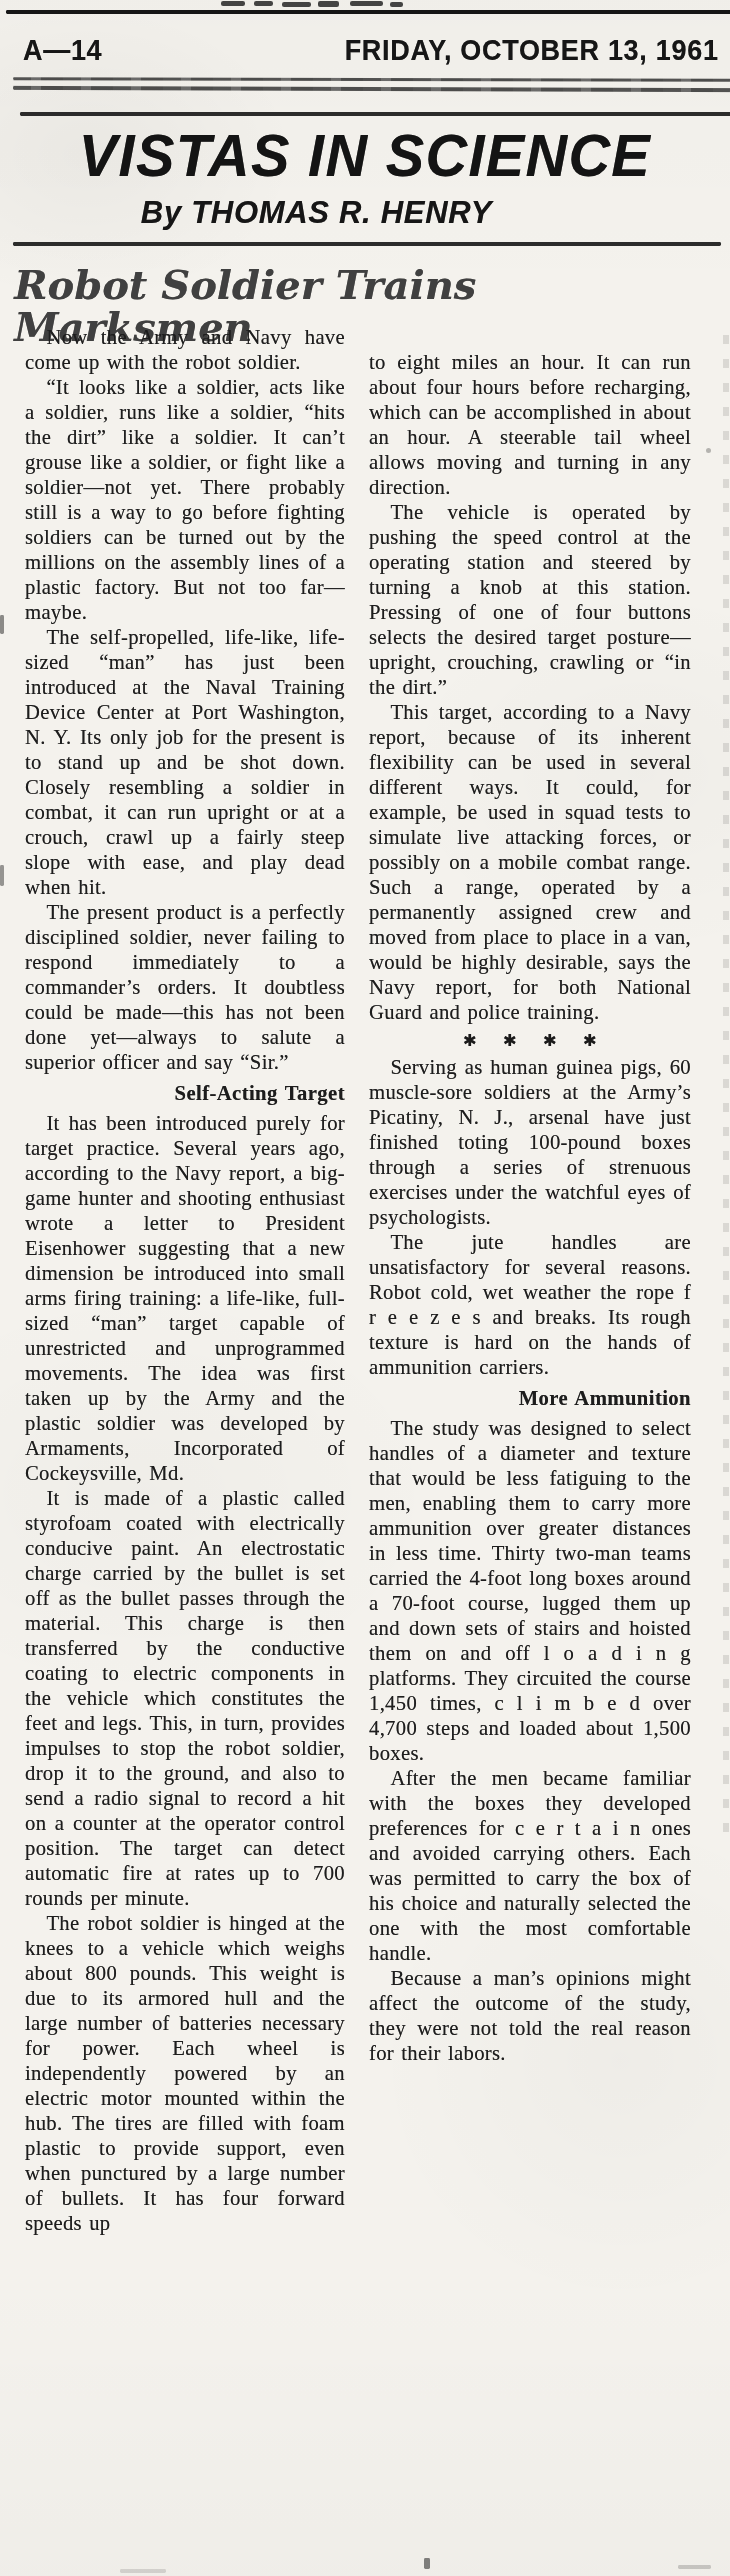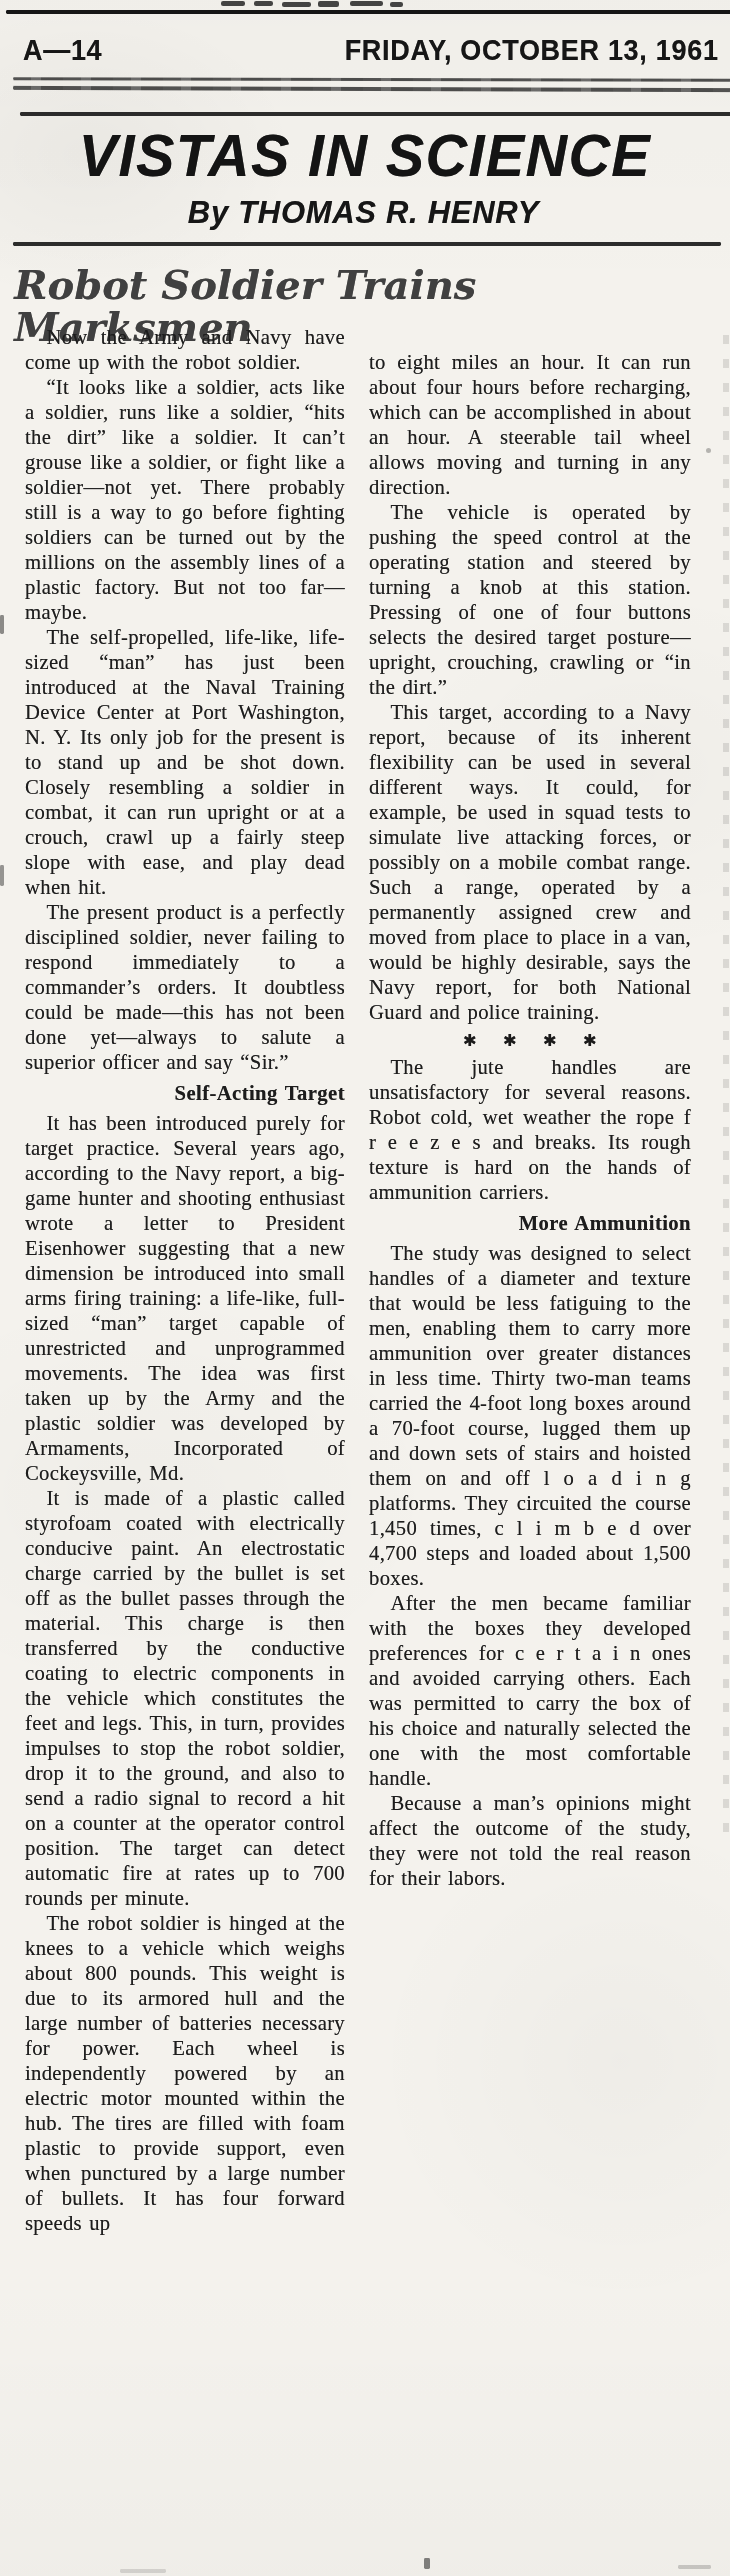--- a/index.html
+++ b/index.html
@@ -41,21 +41,21 @@
     font-family:"Liberation Sans","DejaVu Sans",sans-serif;
     font-weight:bold;font-style:italic;font-size:60px;line-height:1;
     letter-spacing:1.4px;transform:scaleX(0.96);
     color:#141414;text-shadow:0 0 0.6px rgba(20,20,20,.6);
     margin:0;
   }
   .byline{
     position:absolute;left:0;top:197px;width:633px;text-align:center;
     font-family:"Liberation Sans","DejaVu Sans",sans-serif;
     font-weight:bold;font-style:italic;font-size:31px;line-height:1;letter-spacing:0.7px;
-    color:#161616;text-shadow:0 0 0.5px rgba(20,20,20,.55);padding-left:47px;
+    color:#161616;text-shadow:0 0 0.5px rgba(20,20,20,.55);
   }
   .headline{
     position:absolute;left:14.3px;top:264px;width:678px;text-align:left;
     font-family:"DejaVu Serif","Liberation Serif",serif;
     font-weight:bold;font-style:italic;font-size:40px;line-height:1.05;
     color:#404040;text-shadow:0 0 0.6px rgba(20,20,20,.5);
     margin:0;
   }
   .col{
     position:absolute;top:325px;height:2247px;overflow:hidden;
@@ -121,20 +121,21 @@
   <p class="para">It has been introduced purely for target practice. Several years ago, according to the Navy report, a big-game hunter and shooting enthusiast wrote a letter to President Eisenhower suggesting that a new dimension be introduced into small arms firing training: a life-like, full-sized “man” target capable of unrestricted and unprogrammed movements. The idea was first taken up by the Army and the plastic soldier was developed by Armaments, Incorporated of Cockeysville, Md.</p>
   <p class="para">It is made of a plastic called styrofoam coated with electrically conducive paint. An electrostatic charge carried by the bullet is set off as the bullet passes through the material. This charge is then transferred by the conductive coating to electric components in the vehicle which constitutes the feet and legs. This, in turn, provides impulses to stop the robot soldier, drop it to the ground, and also to send a radio signal to record a hit on a counter at the operator control position. The target can detect automatic fire at rates up to 700 rounds per minute.</p>
   <p class="para">The robot soldier is hinged at the knees to a vehicle which weighs about 800 pounds. This weight is due to its armored hull and the large number of batteries necessary for power. Each wheel is independently powered by an electric motor mounted within the hub. The tires are filled with foam plastic to provide support, even when punctured by a large number of bullets. It has four forward speeds up</p>
 </div>
 
 <div class="col col-right">
   <p class="para cont">to eight miles an hour. It can run about four hours before recharging, which can be accomplished in about an hour. A steerable tail wheel allows moving and turning in any direction.</p>
   <p class="para">The vehicle is operated by pushing the speed control at the operating station and steered by turning a knob at this station. Pressing of one of four buttons selects the desired target posture—upright, crouching, crawling or “in the dirt.”</p>
   <p class="para">This target, according to a Navy report, because of its inherent flexibility can be used in several different ways. It could, for example, be used in squad tests to simulate live attacking forces, or possibly on a mobile combat range. Such a range, operated by a permanently assigned crew and moved from place to place in a van, would be highly desirable, says the Navy report, for both National Guard and police training.</p>
   <p class="separator">✱ ✱ ✱ ✱</p>
+  <p class="para">Serving as human guinea pigs, 60 muscle-sore soldiers at the Army’s Picatiny, N. J., arsenal have just finished toting 100-pound boxes through a series of strenuous exercises under the watchful eyes of psychologists.</p>
   <p class="para">The jute handles are unsatisfactory for several reasons. Robot cold, wet weather the rope f r e e z e s and breaks. Its rough texture is hard on the hands of ammunition carriers.</p>
   <p class="subhead">More Ammunition</p>
   <p class="para">The study was designed to select handles of a diameter and texture that would be less fatiguing to the men, enabling them to carry more ammunition over greater distances in less time. Thirty two-man teams carried the 4-foot long boxes around a 70-foot course, lugged them up and down sets of stairs and hoisted them on and off l o a d i n g platforms. They circuited the course 1,450 times, c l i m b e d over 4,700 steps and loaded about 1,500 boxes.</p>
   <p class="para">After the men became familiar with the boxes they developed preferences for c e r t a i n ones and avoided carrying others. Each was permitted to carry the box of his choice and naturally selected the one with the most comfortable handle.</p>
   <p class="para">Because a man’s opinions might affect the outcome of the study, they were not told the real reason for their labors.</p>
 </div>
 
 <div class="edge-sliver"></div>
 <div class="speck" style="left:0;top:615px;width:4.3px;height:18.5px;opacity:.5;"></div>
 <div class="speck" style="left:0;top:865px;width:3.6px;height:21.4px;opacity:.45;"></div>

